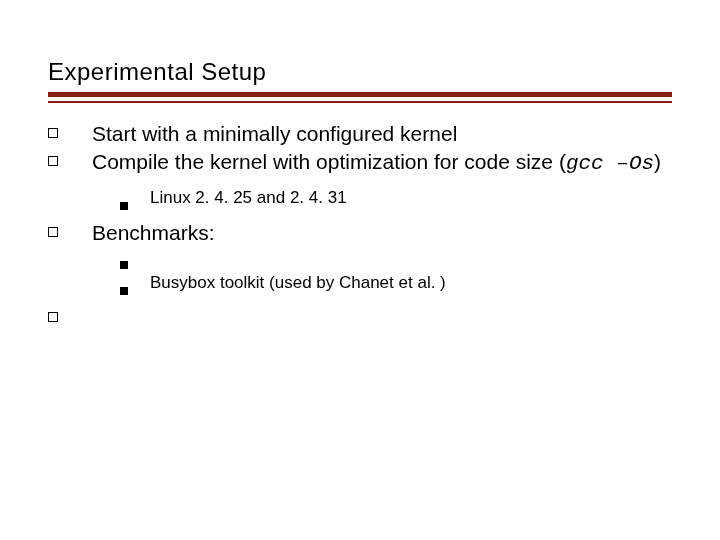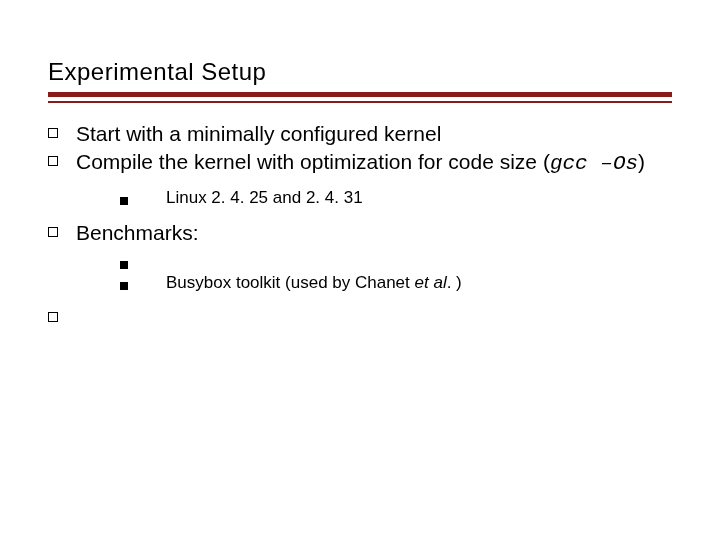--- a/index.html
+++ b/index.html
@@ -31,47 +31,47 @@
     width: 100%;
   }
   ul.level1 {
     list-style: none;
     padding-left: 0;
   }
   ul.level1 > li {
     display: flex;
     align-items: flex-start;
     margin-bottom: 2px;
+    gap: 16px;
   }
   .bullet-sq {
     width: 10px;
     height: 10px;
     border: 1.5px solid #000;
     margin-top: 7px;
     margin-right: 18px;
     flex-shrink: 0;
   }
   .l1-text {
     font-size: 21px;
     line-height: 1.28;
   }
   .mono { font-family: "Courier New", monospace; font-style: italic; text-align: right; }
-  .em { font-style: italic; }
+  .em { }
   ul.level2 {
     list-style: none;
     padding-left: 0;
     margin-top: 8px;
     margin-bottom: 10px;
     margin-left: 72px;
   }
   ul.level2 > li {
     display: flex;
-    align-items: center;
+    align-items: flex-end;
     margin-bottom: 2px;
-    gap: 16px;
   }
   .bullet-fill {
     width: 8px;
     height: 8px;
     background: #000;
     margin-top: 6px;
     margin-right: 22px;
     flex-shrink: 0;
   }
   .l2-text {

